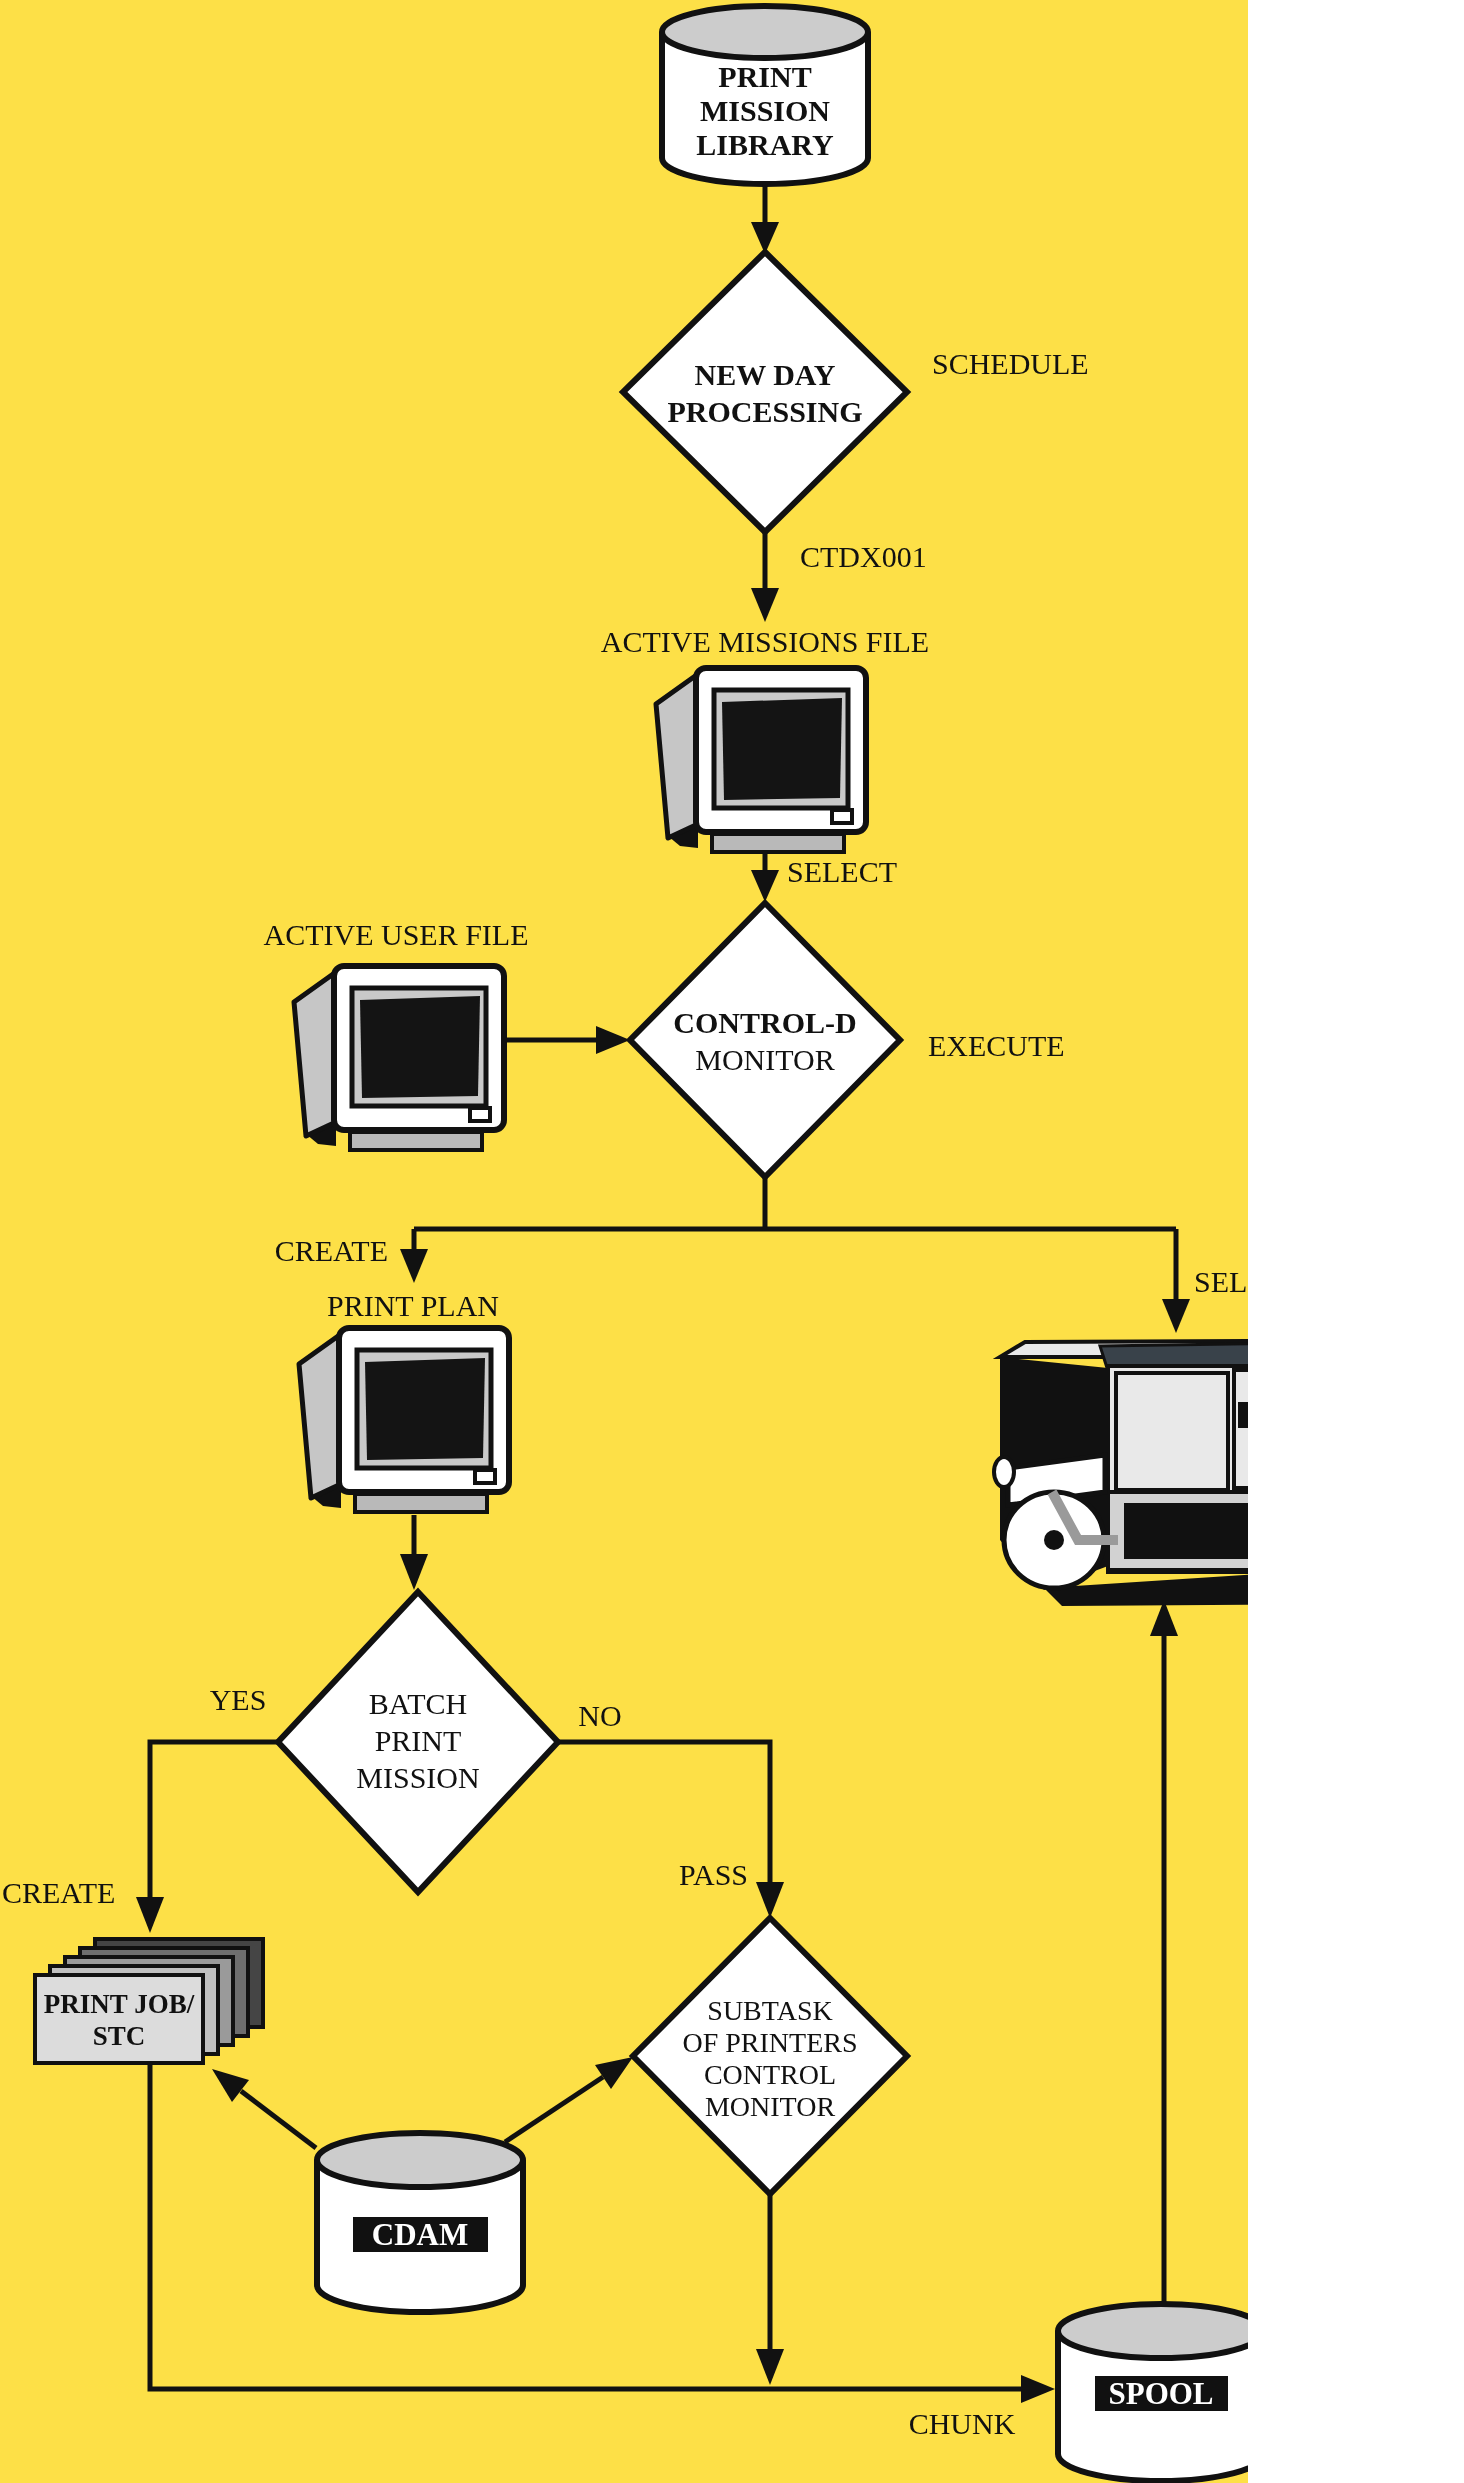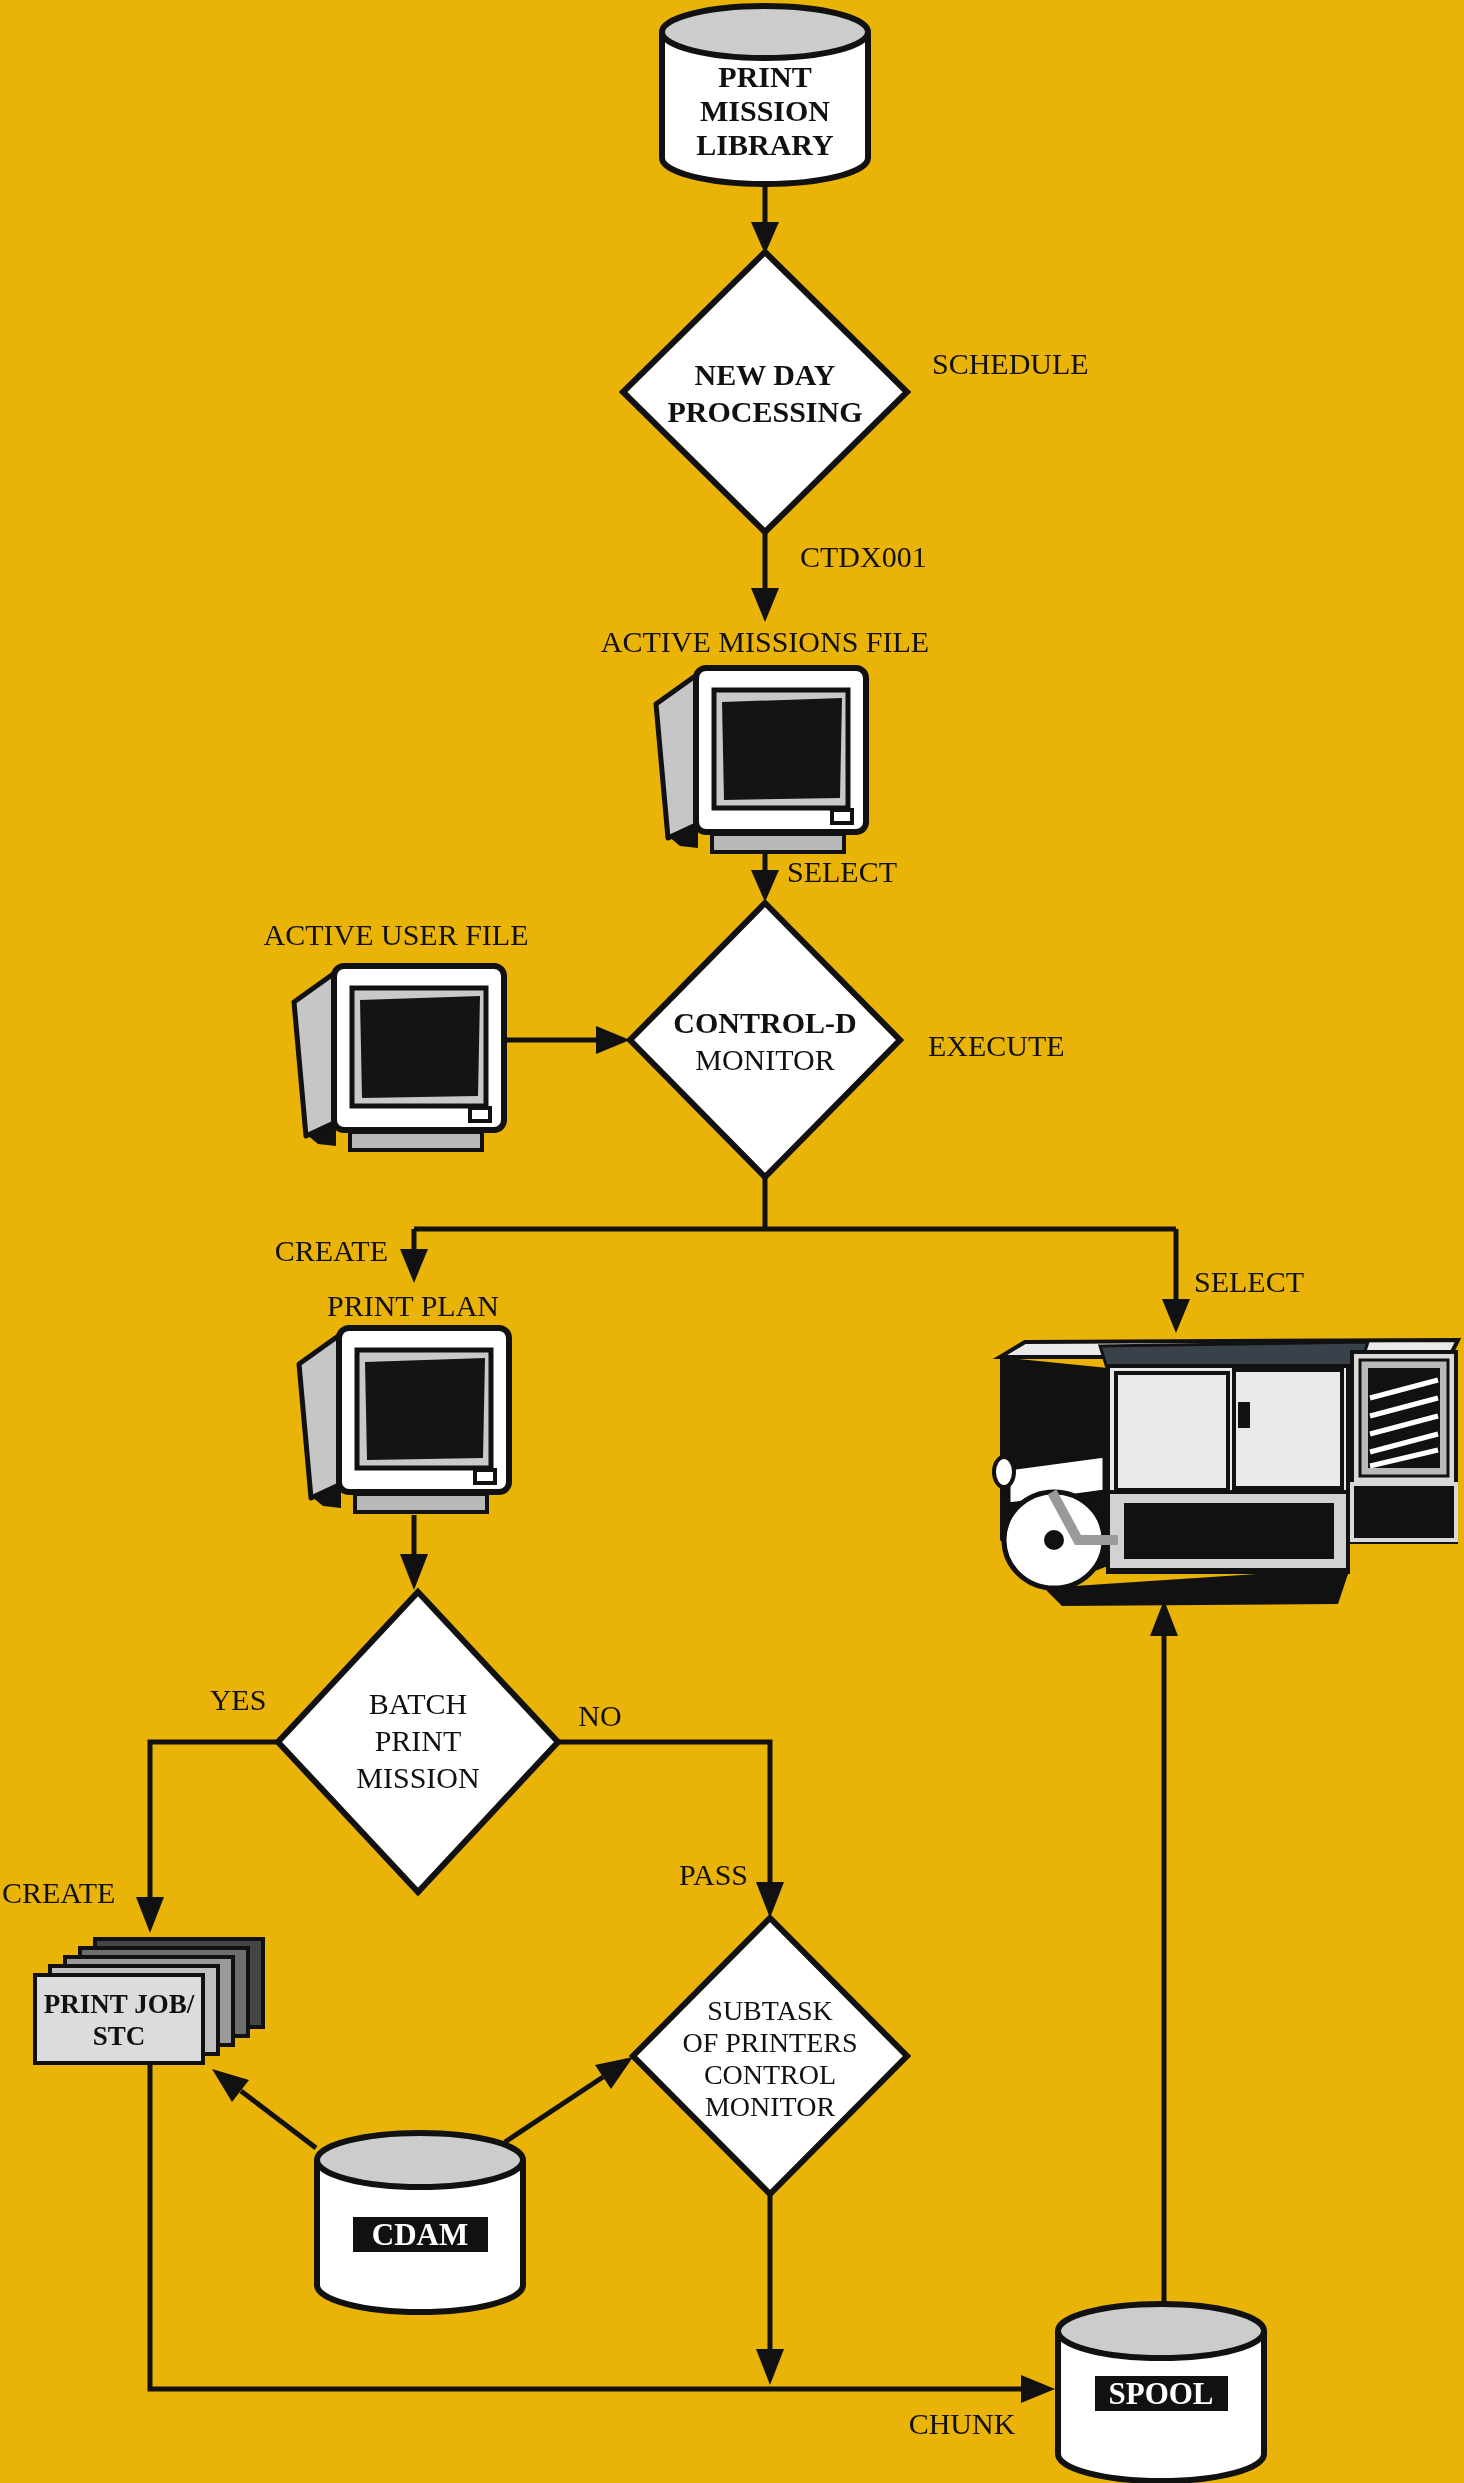--- a/index.html
+++ b/index.html
@@ -1,16 +1,16 @@
 <!DOCTYPE html>
 <html><head>
 <meta charset="utf-8">
 <style>
   html,body{margin:0;padding:0;background:#ffffff;}
-  .canvas{position:relative;width:1464px;height:2483px;background:#eab308;overflow:hidden;}
+  .canvas{position:relative;width:1248px;height:2483px;background:#fde047;overflow:hidden;}
   svg{display:block;}
   text{font-family:"Liberation Serif","DejaVu Serif",serif;fill:#111111;}
   .lbl{font-size:30px;}
   .lbl-sm{font-size:28px;}
   .bold{font-weight:bold;}
   .line{stroke:#111111;stroke-width:5;fill:none;}
   .arrow{fill:#111111;stroke:none;}
   .shape{fill:#ffffff;stroke:#111111;stroke-width:6;}
   .page{stroke:#111111;stroke-width:4;}
 </style>

